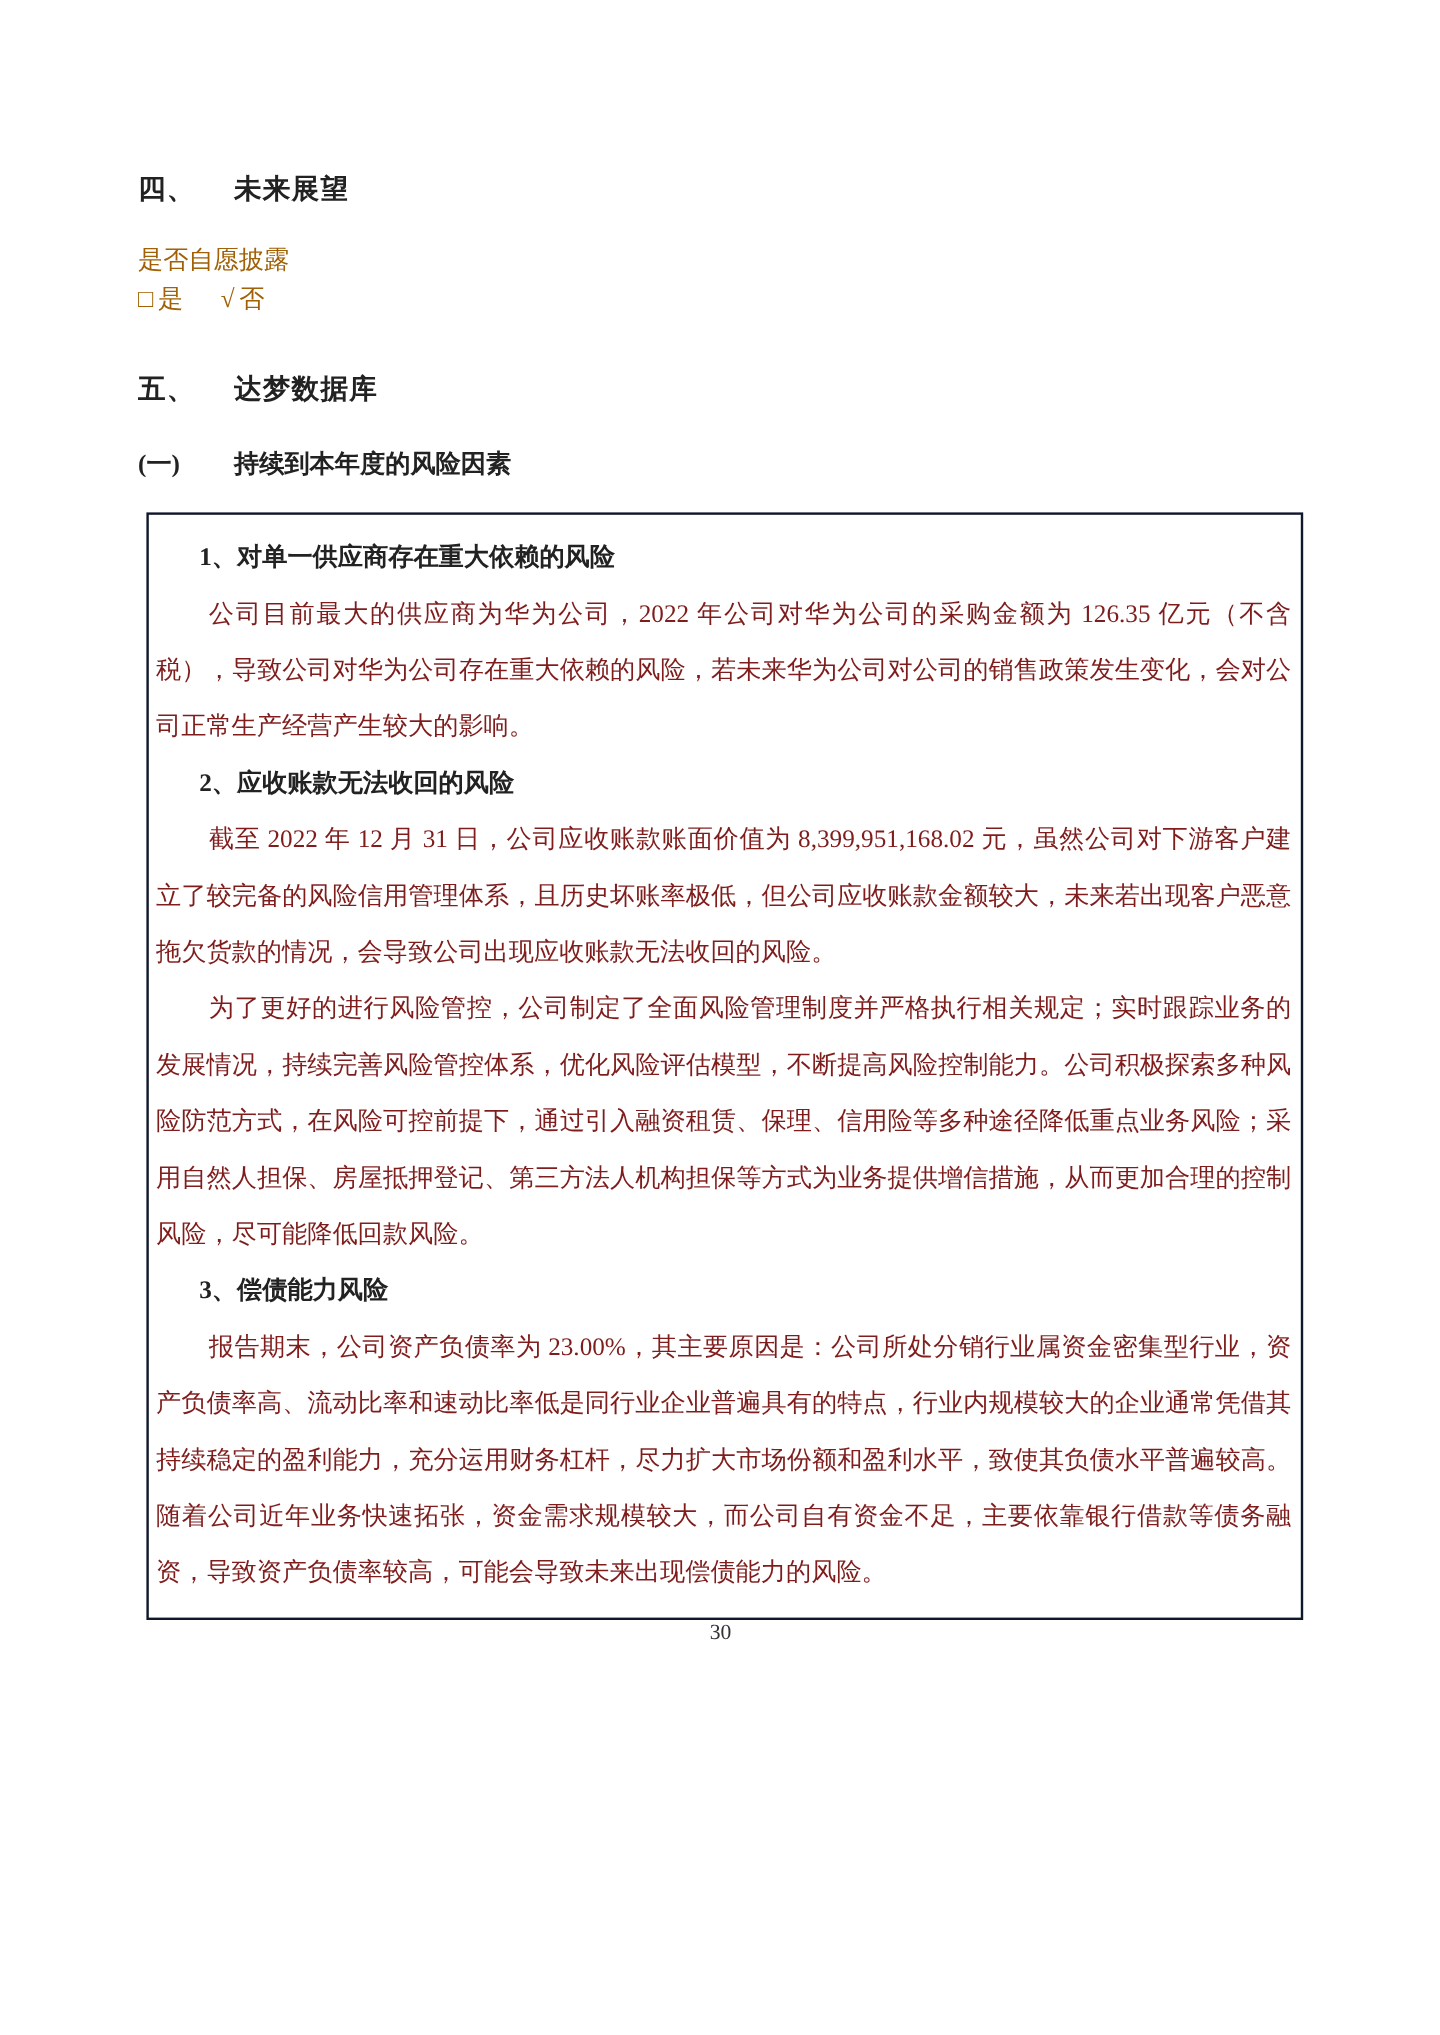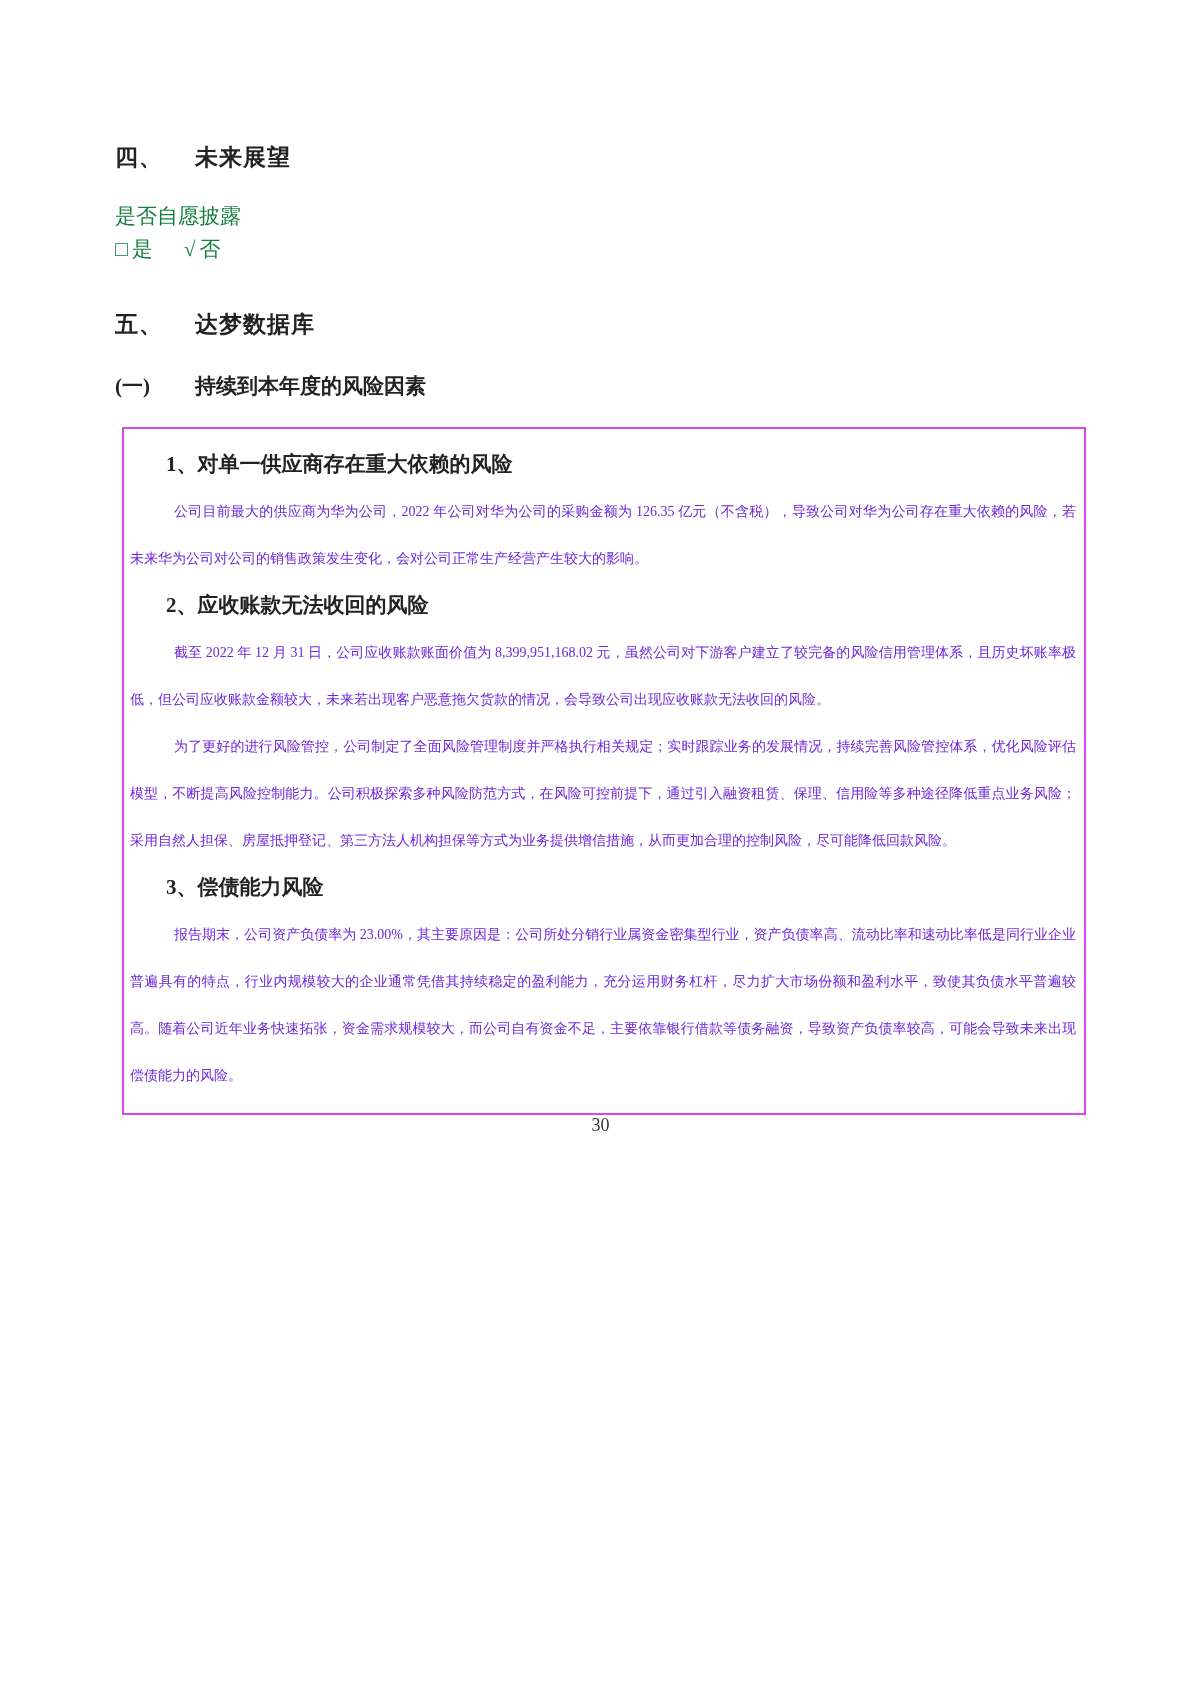--- a/index.html
+++ b/index.html
@@ -23,55 +23,55 @@
     color: #222222;
     line-height: 30px;
     letter-spacing: 1px;
   }
   .h-major .h-num { width: 80px; flex: 0 0 80px; }
   .h-sect5 { margin-top: 44px; }
   
   .plain {
     font-size: 21px;
     line-height: 33px;
-    color: #15803d;
+    color: #a16207;
     margin-top: 27px;
   }
   .options { margin-top: 0; }
   .opt { margin-right: 26px; }
   .opt .mark { margin-right: 4px; }
   
   .h-sub {
     display: flex;
     font-size: 21px;
     font-weight: bold;
     color: #222222;
     line-height: 28px;
     margin-top: 32px;
   }
   .h-sub .h-num { width: 80px; flex: 0 0 80px; }
   
   .risk-box {
     margin-top: 27px;
     margin-left: 7px;
-    border: 2px solid #d946ef;
+    border: 2px solid #0f172a;
     padding: 12px 8px 14px 6px;
     background: #ffffff;
   }
   .risk-heading {
     font-size: 21px;
     font-weight: bold;
     color: #222222;
     line-height: 47px;
     padding-left: 36px;
   }
   .risk-para {
-    font-size: 14px;
+    font-size: 21px;
     line-height: 47px;
-    color: #6d28d9;
+    color: #7f1d1d;
     text-align: justify;
     text-indent: 44px;
   }
   
   .footer {
     margin-top: 0;
     text-align: center;
     font-size: 18px;
     color: #333333;
   }

